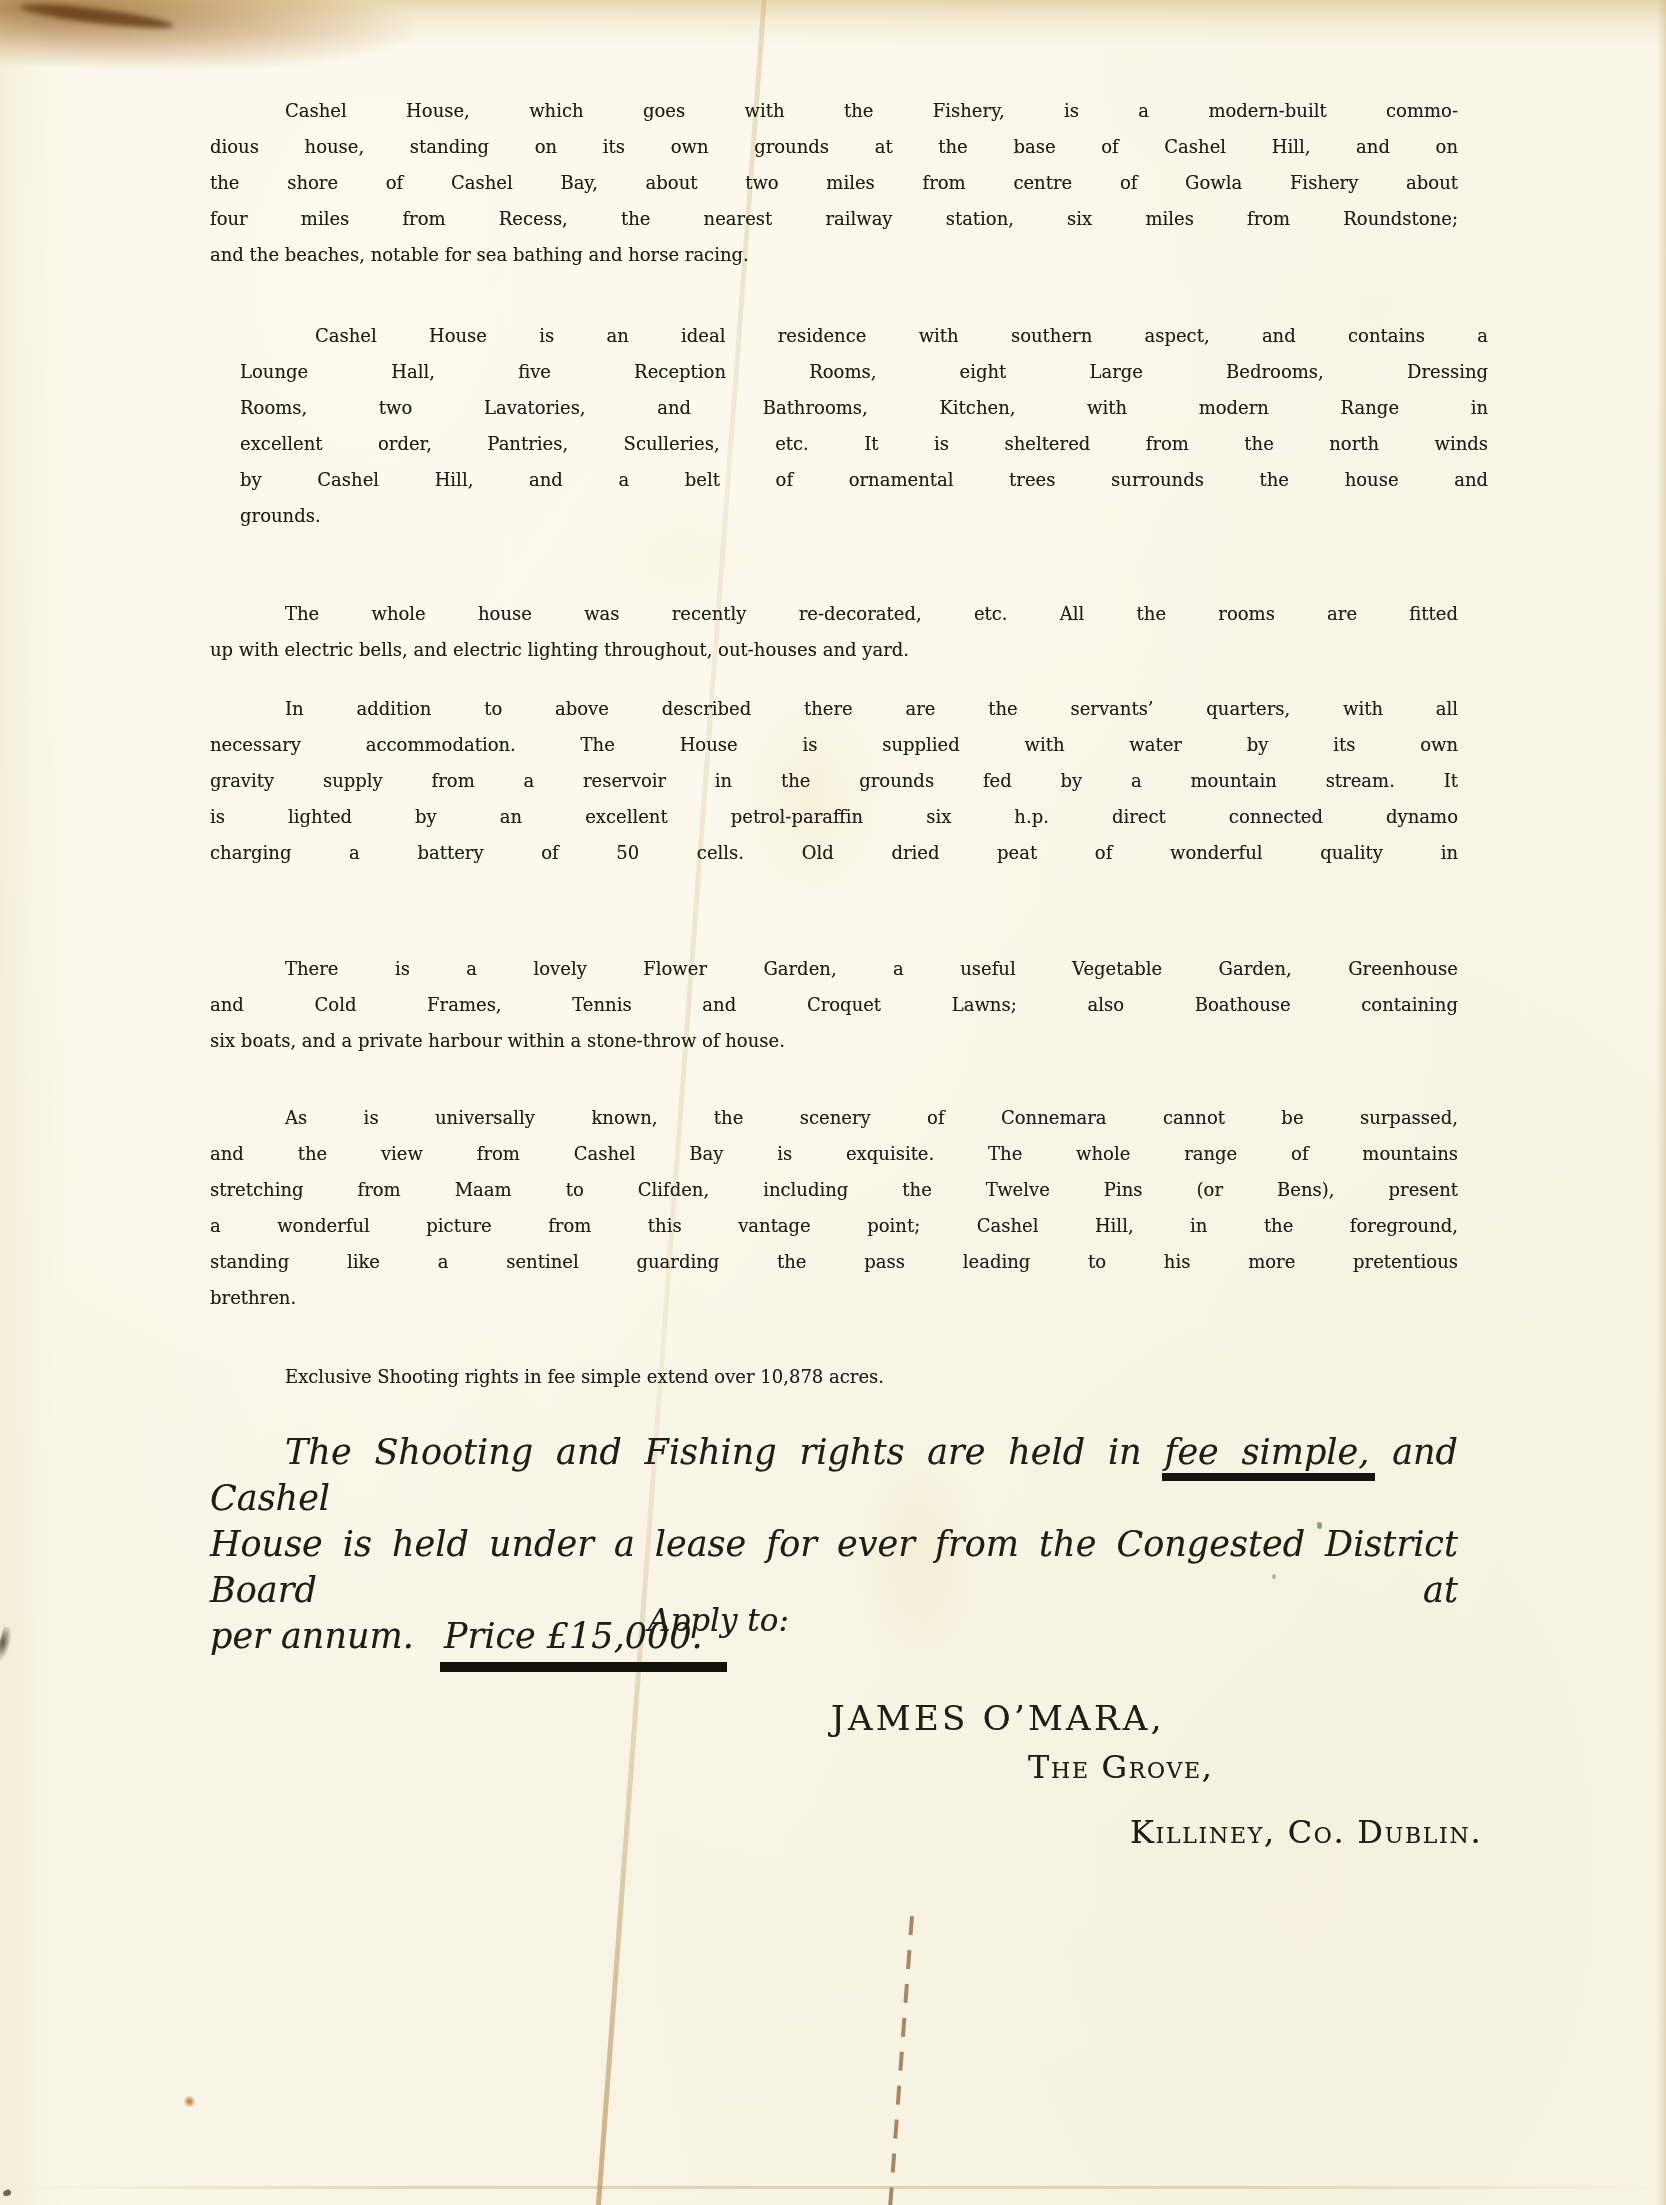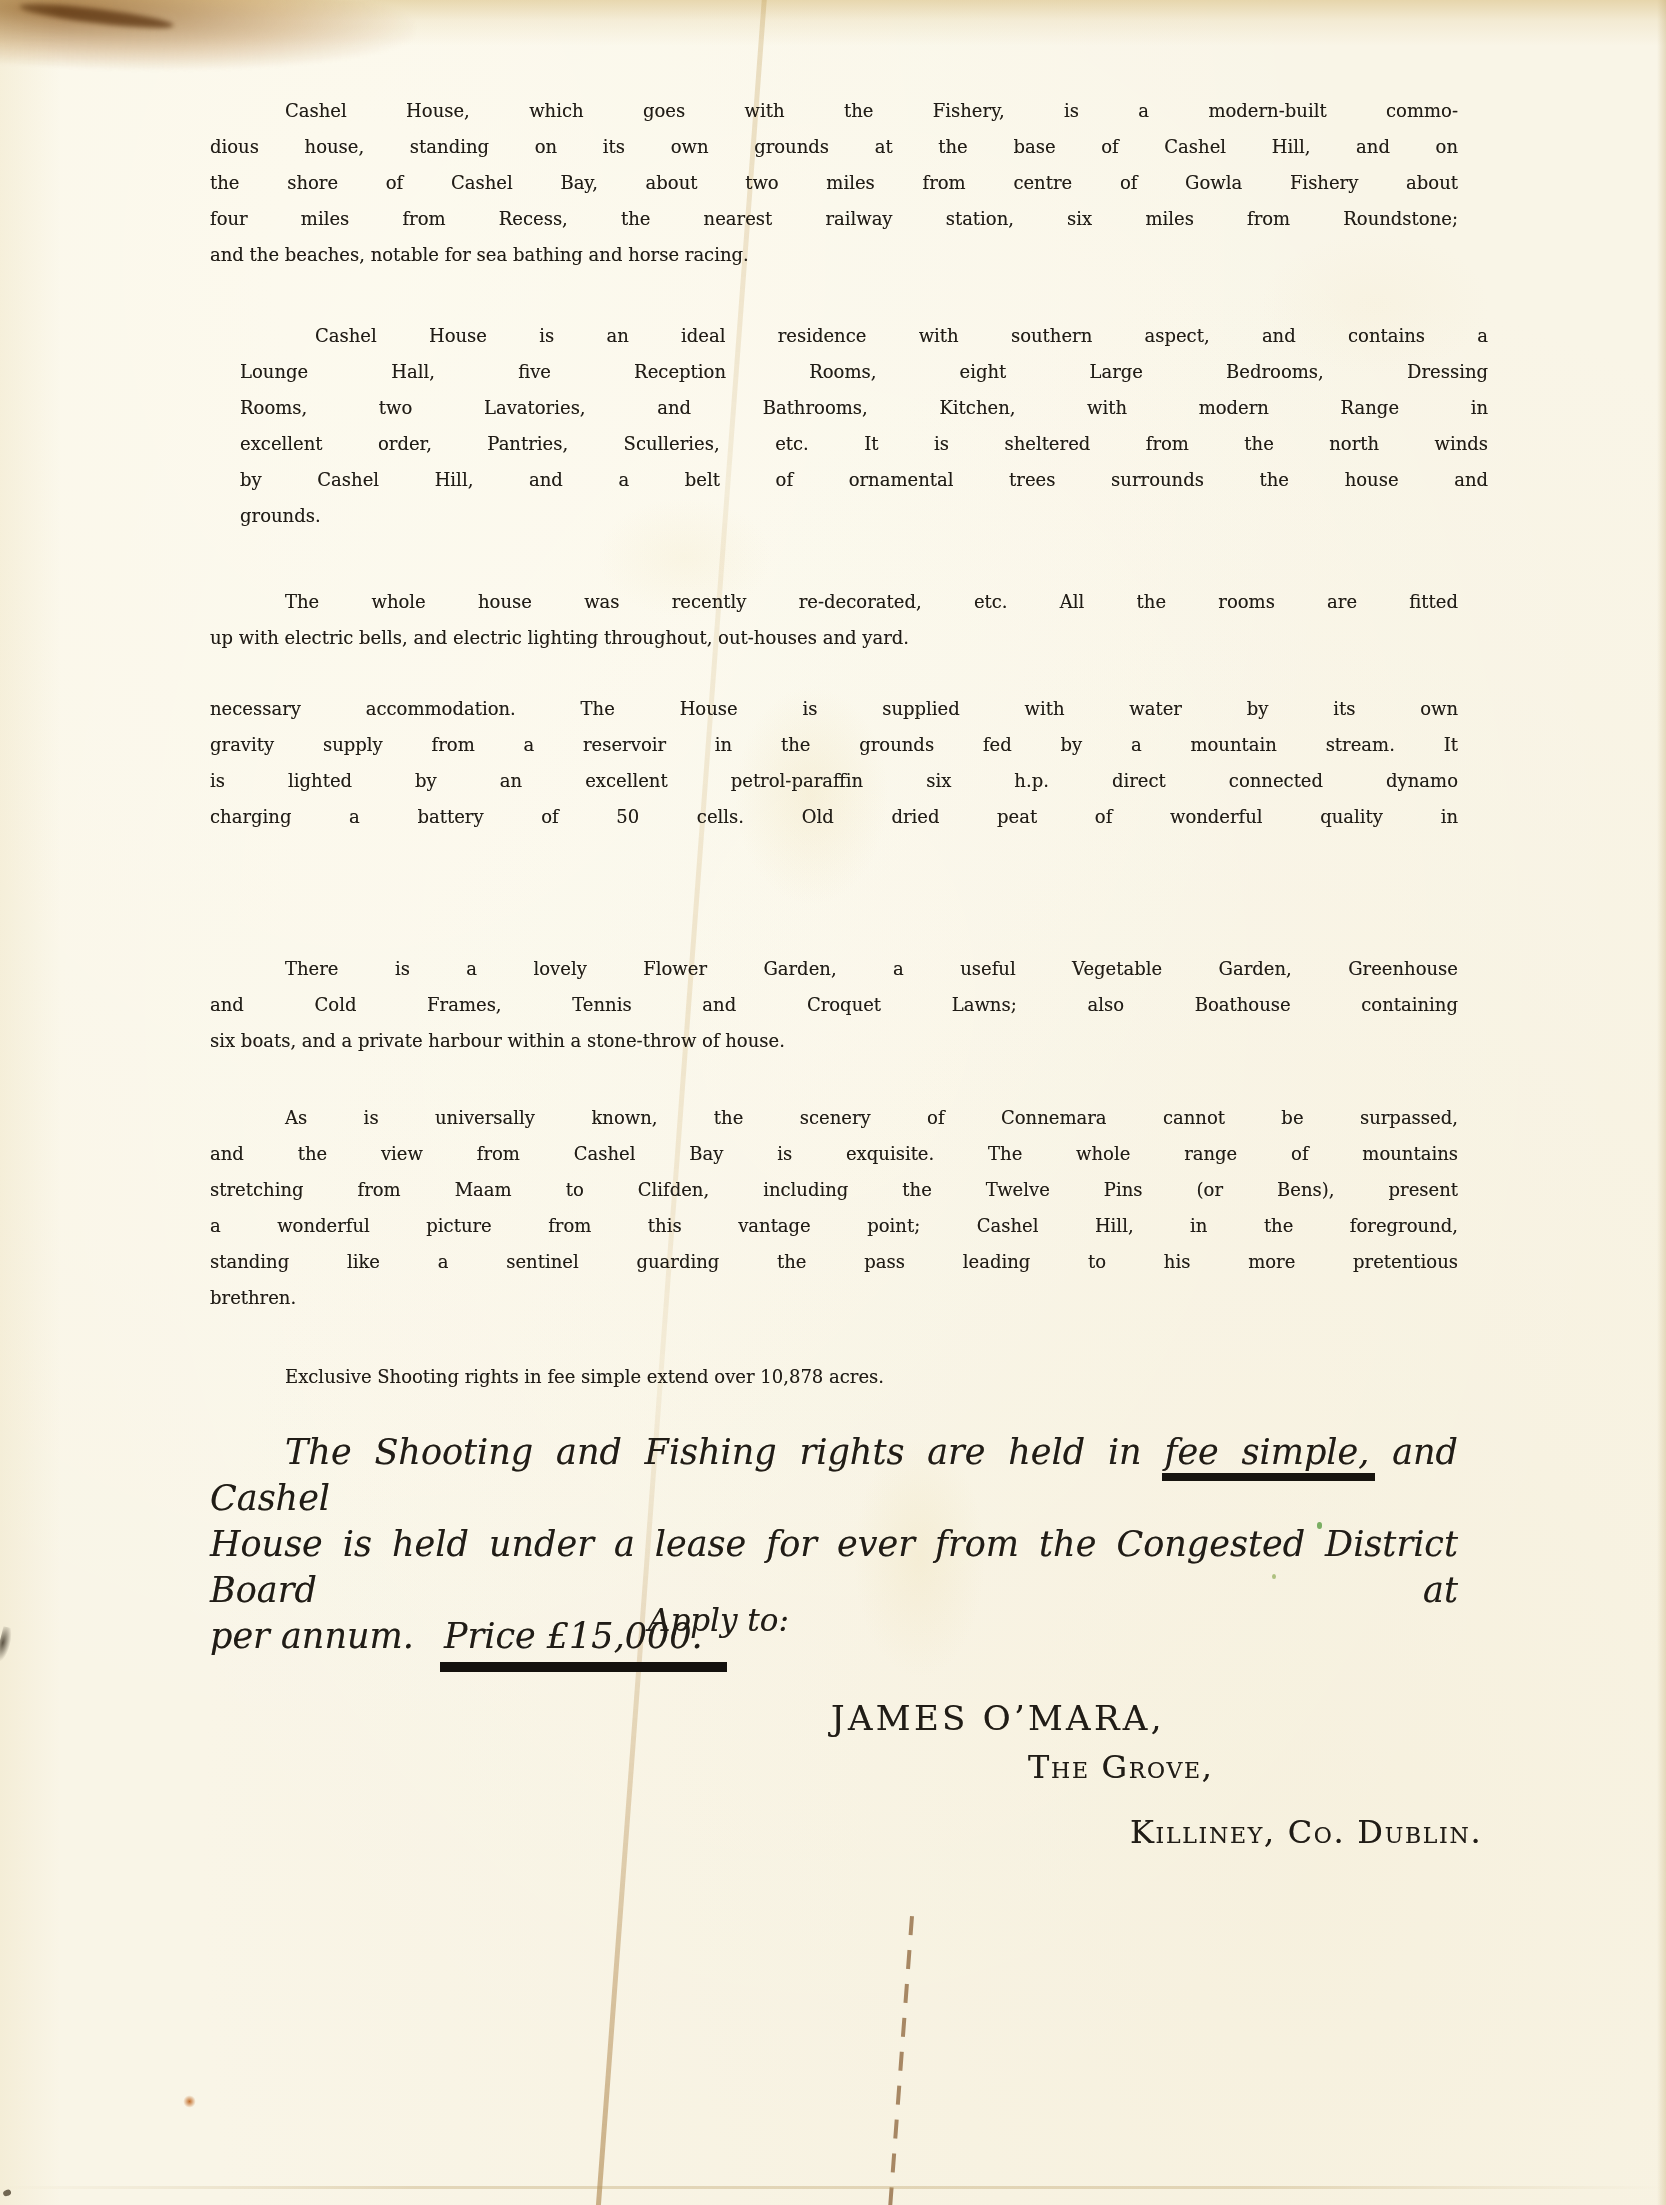--- a/index.html
+++ b/index.html
@@ -65,21 +65,21 @@
   .para {
     position: absolute; left: 210px; width: 1248px;
     font-size: 18px; line-height: 36px;
     text-shadow: 0 0 0.6px rgba(32,27,20,0.45);
   }
   .line { text-align: justify; text-align-last: justify; }
   .line.first { text-indent: 75px; }
   .line.last { text-align-last: left; }
   .p-1 { top: 93px; }
   .p-2 { top: 318px; margin-left: 30px; }
-  .p-3 { top: 584px; }
+  .p-3 { top: 596px; }
   .p-4 { top: 691px; }
   .p-5 { top: 951px; }
   .p-6 { top: 1100px; }
   .p-7 { top: 1359px; }
 
   .deed { top: 1429px; font-style: italic; font-size: 35px; line-height: 46px; }
   .u-ink { position: relative; }
   .u-ink::after { content: ""; position: absolute; background: #17140f;
     left: -2.2px; right: -5.5px; bottom: -8.8px; height: 7.7px; filter: blur(0.3px); }
   .u-price { position: relative; margin-left: 19px; }
@@ -134,20 +134,21 @@
     <div class="line">by Cashel Hill, and a belt of ornamental trees surrounds the house and</div>
     <div class="line last">grounds.</div>
   </div>
 
   <div class="para p-3">
     <div class="line first">The whole house was recently re-decorated, etc.  All the rooms are fitted</div>
     <div class="line last">up with electric bells, and electric lighting throughout, out-houses and yard.</div>
   </div>
 
   <div class="para p-4">
+    <div class="line first">In addition to above described there are the servants’ quarters, with all</div>
     <div class="line">necessary accommodation.  The House is supplied with water by its own</div>
     <div class="line">gravity supply from a reservoir in the grounds fed by a mountain stream.  It</div>
     <div class="line">is lighted by an excellent petrol-paraffin six h.p. direct connected dynamo</div>
     <div class="line">charging a battery of 50 cells.  Old dried peat of wonderful quality in</div>
   </div>
 
   <div class="para p-5">
     <div class="line first">There is a lovely Flower Garden, a useful Vegetable Garden, Greenhouse</div>
     <div class="line">and Cold Frames, Tennis and Croquet Lawns; also Boathouse containing</div>
     <div class="line last">six boats, and a private harbour within a stone-throw of house.</div>

